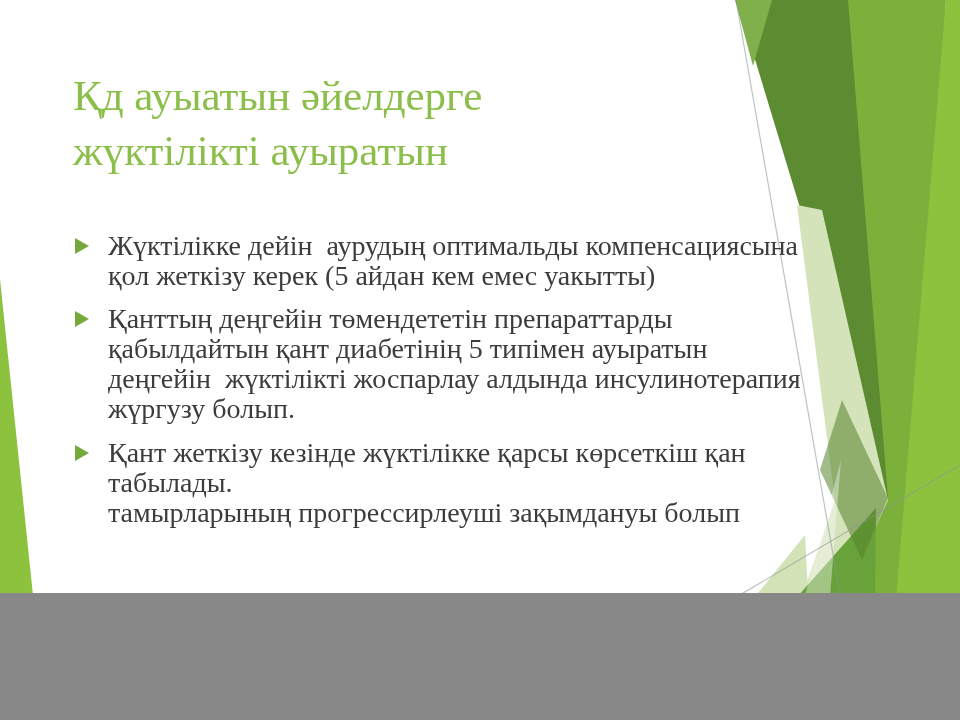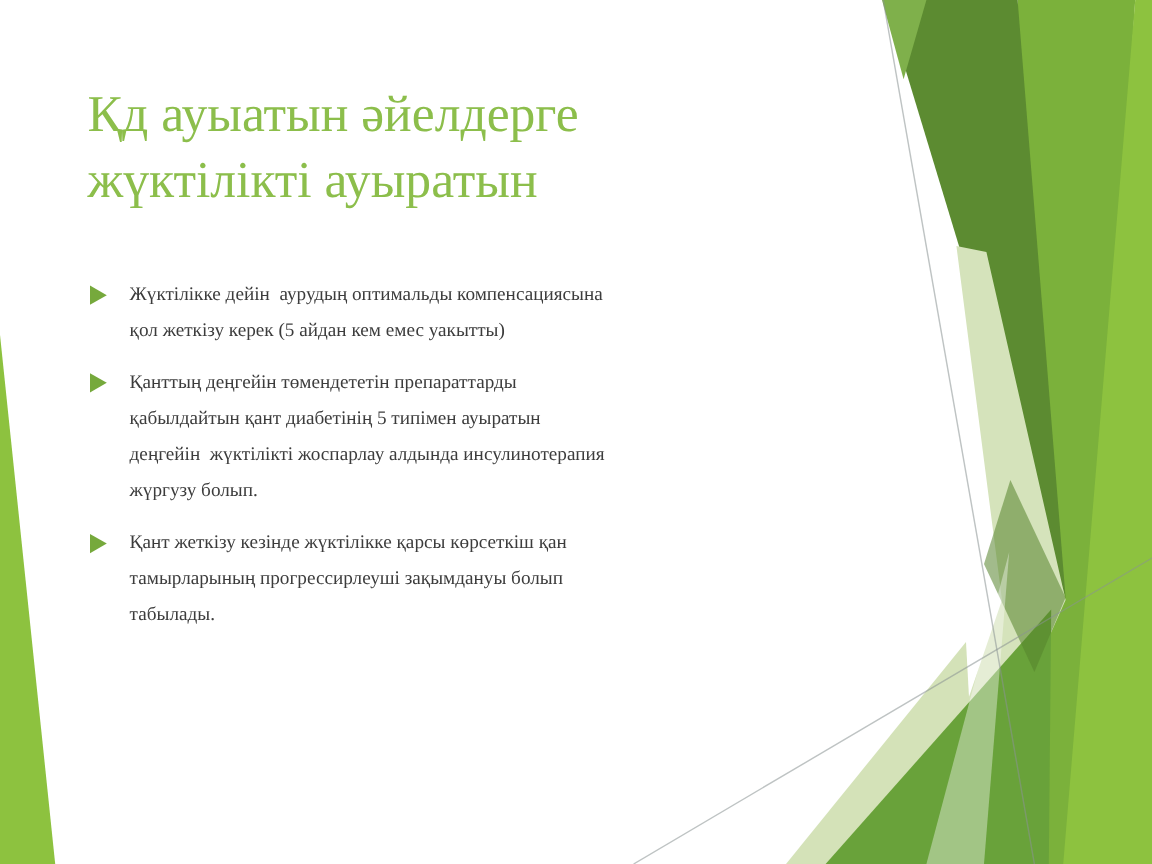--- a/index.html
+++ b/index.html
@@ -1,18 +1,18 @@
 <!DOCTYPE html>
 <html style="--title: #8CBE4B; --body: #3C3C3C; --bullet-marker: #76A93C; --deco-dark: #5C8B31; --deco-mid: #7BB13B; --deco-bright: #8DC23F; --deco-sliver: #7FB04B; --deco-pale-stripe: #D5E3BB; --deco-pale: #D4E2B8; --deco-medium: #69A23A; --deco-overlap: #55842C; --thin-line: #8A9393;"><head>
 <meta charset="utf-8">
 <style>
   html, body { margin: 0; padding: 0; background: #888; }
   .slide {
     position: relative;
-    width: 960px; height: 720px;
+    width: 960px; height: 593px;
     background: #ffffff;
     overflow: hidden;
     font-family: "Liberation Serif", "DejaVu Serif", serif;
   }
   .bg-svg { position: absolute; left: 0; top: 0; width: 960px; height: 720px; }
 
   .title {
     position: absolute;
     left: 73px; top: 68px;
     width: 600px;
@@ -36,21 +36,21 @@
   .bullet.b2 { margin-bottom: 14px; }
   .marker {
     flex: 0 0 auto;
     width: 0; height: 0;
     margin: 7px 19px 0 2px;
     border-left: 14px solid var(--bullet-marker, #76A93C);
     border-top: 8px solid transparent;
     border-bottom: 8px solid transparent;
   }
   .b-lines {
-    font-size: 16px;
+    font-size: 28px;
     line-height: 30px;
     color: var(--body, #3C3C3C);
   }
   .b-line { white-space: pre; }
 </style>
 </head>
 <body>
 
 <div class="slide">
 
@@ -94,19 +94,19 @@
         <div class="b-line">қабылдайтын қант диабетінің 5 типімен ауыратын</div>
         <div class="b-line">деңгейін  жүктілікті жоспарлау алдында инсулинотерапия</div>
         <div class="b-line">жүргузу болып.</div>
       </div>
     </div>
 
     <div class="bullet b3">
       <span class="marker"></span>
       <div class="b-lines">
         <div class="b-line">Қант жеткізу кезінде жүктілікке қарсы көрсеткіш қан</div>
+        <div class="b-line">табылады.</div>
         <div class="b-line">тамырларының прогрессирлеуші зақымдануы болып</div>
-        <div class="b-line">табылады.</div>
       </div>
     </div>
 
   </div>
 </div>
 
 </body></html>

